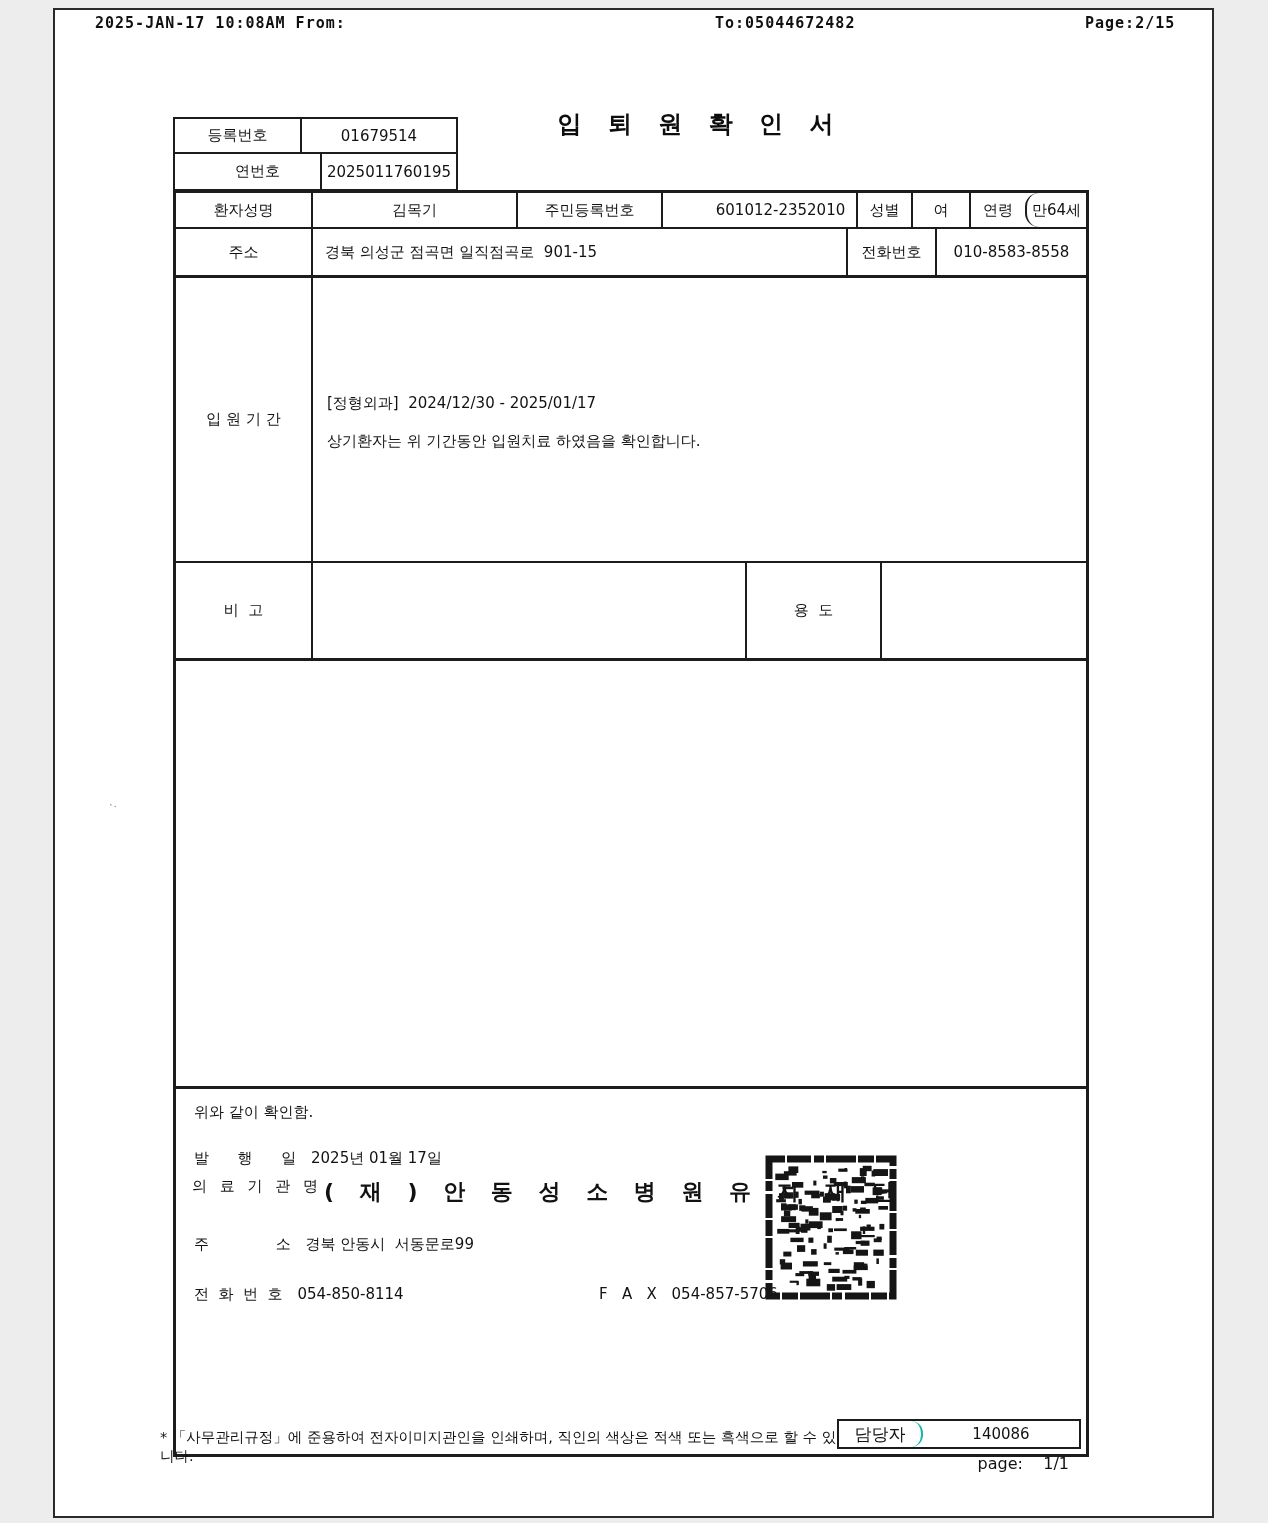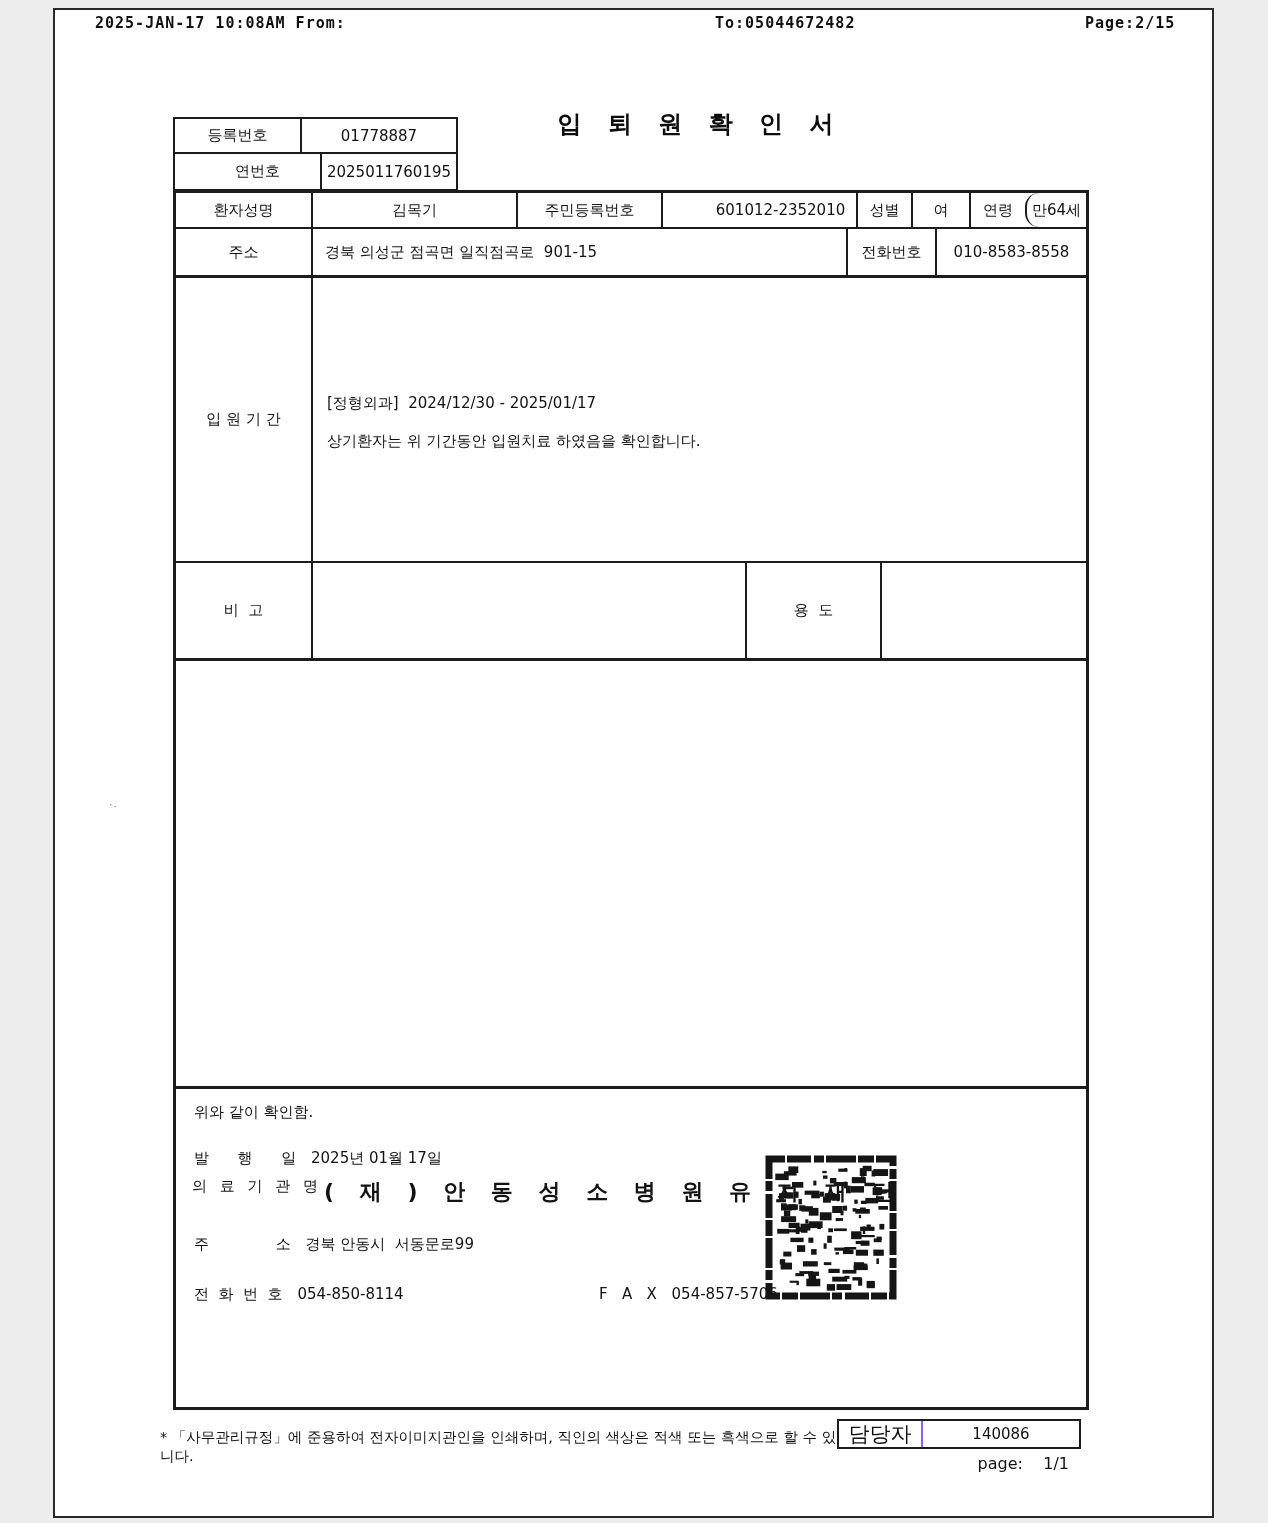--- a/index.html
+++ b/index.html
@@ -37,21 +37,21 @@
   .row{display:flex;box-sizing:border-box;}
   .c{box-sizing:border-box;border-left:2px solid #1c1c1c;position:relative;font-size:15px;}
   .c:first-child{border-left:none;}
   .lblc{display:flex;align-items:center;justify-content:center;text-align:center;}
   .valc{display:flex;align-items:center;justify-content:center;text-align:center;}
   .r1{height:34px;}
   .r2{height:48px;border-top:2px solid #1c1c1c;}
   .r3{height:286px;border-top:3px solid #1c1c1c;}
   .r4{height:97px;border-top:2px solid #1c1c1c;}
   .r5{height:428px;border-top:3px solid #1c1c1c;}
-  .r6{height:321px;border-top:3px solid #1c1c1c;}
+  .r6{height:368px;border-top:3px solid #1c1c1c;}
   .addrval{justify-content:flex-start;padding-left:12px;}
   .adm-content{padding:112px 0 0 14px;}
   .adm-content div{line-height:26px;}
   .adm-note{margin-top:12px;}
   
   .confblock{position:relative;width:100%;height:100%;font-size:15px;}
   .cf-statement{position:absolute;left:18px;top:14px;}
   .cf-issue{position:absolute;left:18px;top:60px;}
   .cf-org{position:absolute;left:16px;top:88px;display:flex;}
   .cf-org .orglab{font-size:15px;letter-spacing:4px;}
@@ -59,41 +59,41 @@
   .cf-addr{position:absolute;left:18px;top:146px;}
   .cf-tel{position:absolute;left:18px;top:196px;width:860px;}
   .cf-fax{position:absolute;left:405px;top:0px;}
   .lbl-gap{margin-right:10px;}
   
   .seal{position:absolute;left:710px;top:1145px;width:132px;height:147px;z-index:5;}
   
   .footnote{position:absolute;left:105px;top:1418px;width:700px;font-size:14.5px;line-height:19px;}
   .footnote span{white-space:normal;}
   .staffbox{position:absolute;left:782px;top:1409px;width:244px;height:30px;border:2px solid #1c1c1c;display:flex;box-sizing:border-box;background:#fff;}
-  .staffbox .lab{flex:0 0 82px;border-right:2px solid #8b5cf6;display:flex;align-items:center;justify-content:center;font-size:21px;}
+  .staffbox .lab{flex:0 0 82px;border-right:2px solid #14b8a6;display:flex;align-items:center;justify-content:center;font-size:17px;border-radius:12px;}
   .staffbox .val{flex:1;display:flex;align-items:center;justify-content:center;font-size:15px;}
   .pageind{position:absolute;left:800px;top:1444px;width:214px;text-align:right;font-size:16px;}
   
   .artifact{position:absolute;left:54px;top:788px;font-size:11px;color:#888;transform:rotate(-20deg);}
 </style>
 </head>
 <body>
 
 <div class="page">
 
   <div class="faxline">
     <span class="fax-from" data-bind="fax_header.timestamp">2025-JAN-17 10:08AM From:</span>
     <span class="fax-to" data-bind="fax_header.to">To:05044672482</span>
     <span class="fax-page" data-bind="fax_header.page">Page:2/15</span>
   </div>
 
   <div class="minitbl">
     <div class="minirow">
       <div class="lab" data-bind="form.reg_no_label">등록번호</div>
-      <div class="val" data-bind="form.reg_no">01778887</div>
+      <div class="val" data-bind="form.reg_no">01679514</div>
     </div>
     <div class="minirow">
       <div class="lab" data-bind="form.serial_label">연번호</div>
       <div class="val" data-bind="form.serial">2025011760195</div>
     </div>
   </div>
 
   <div class="doc-title" data-bind="form.title">입 퇴 원 확 인 서</div>
 
   <div class="tbl">

